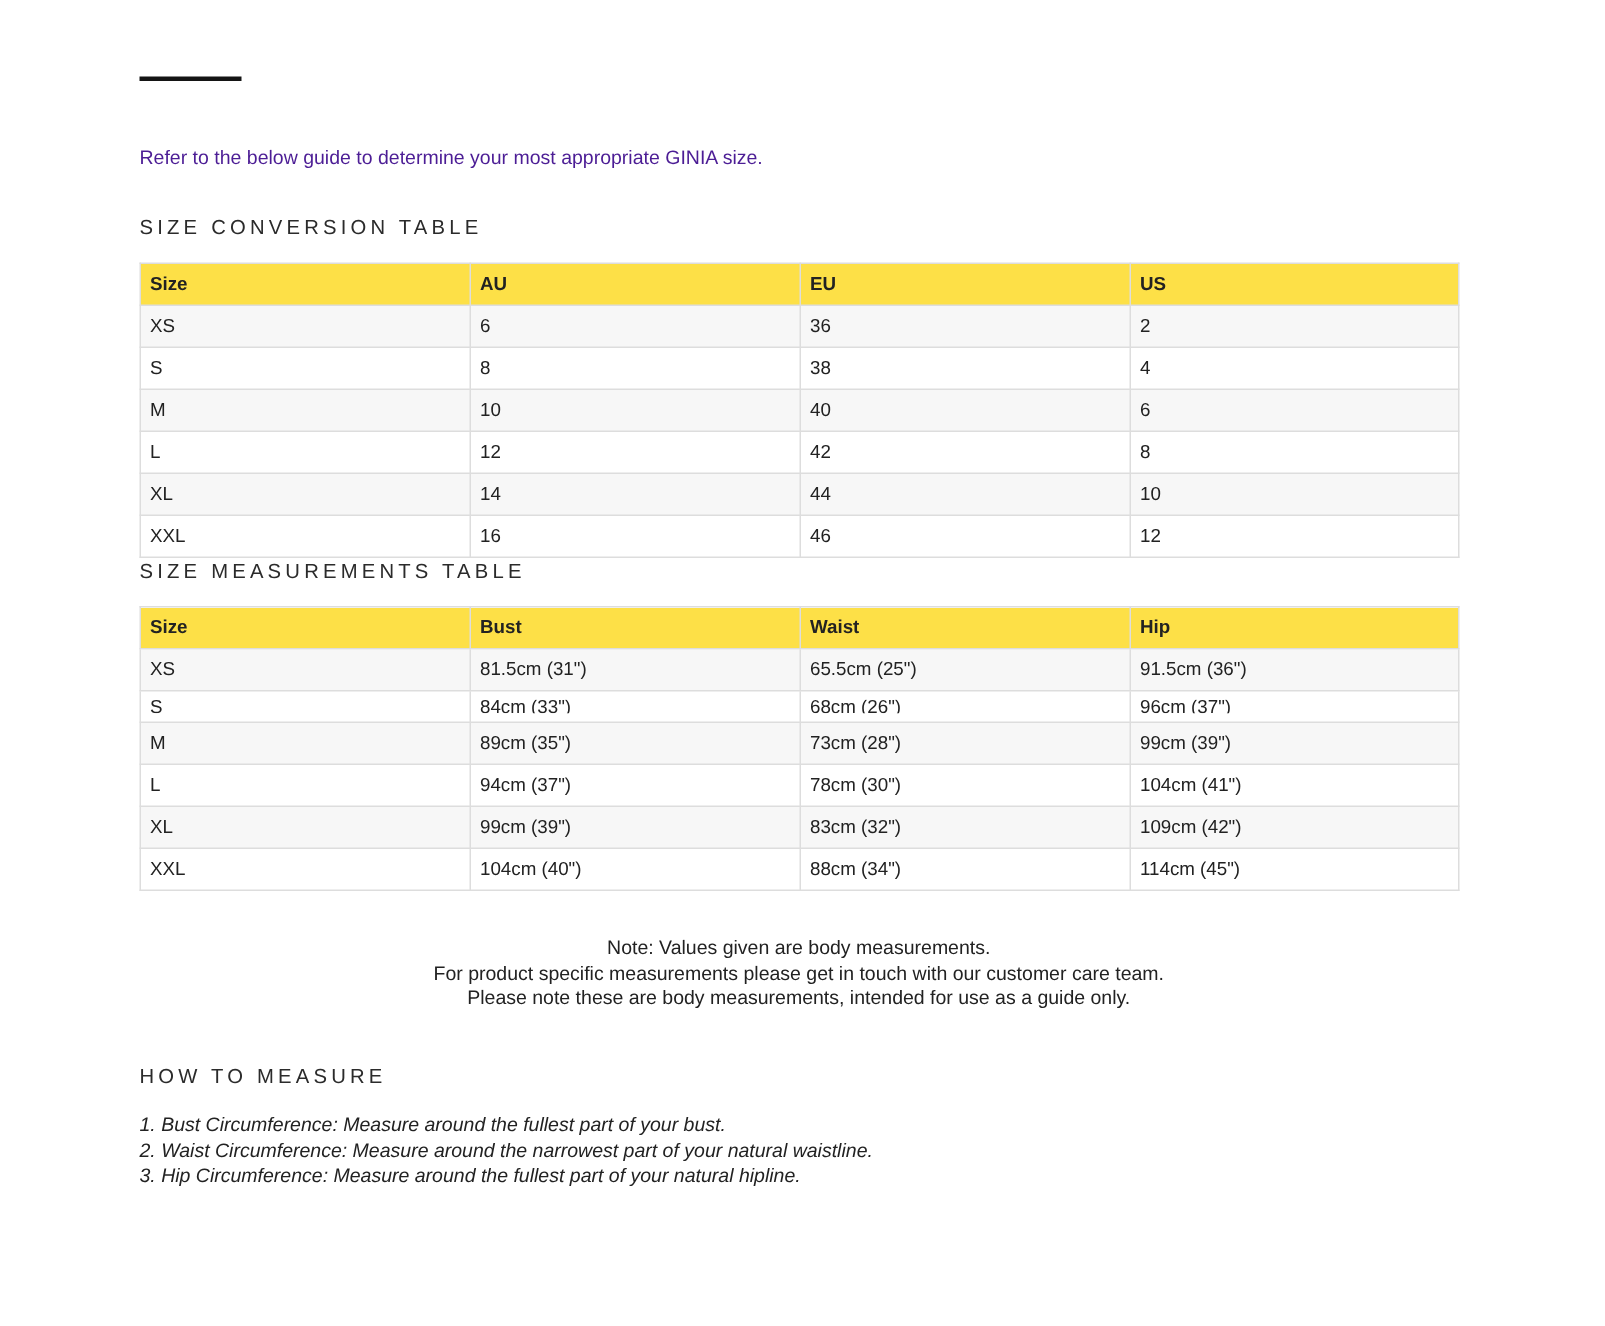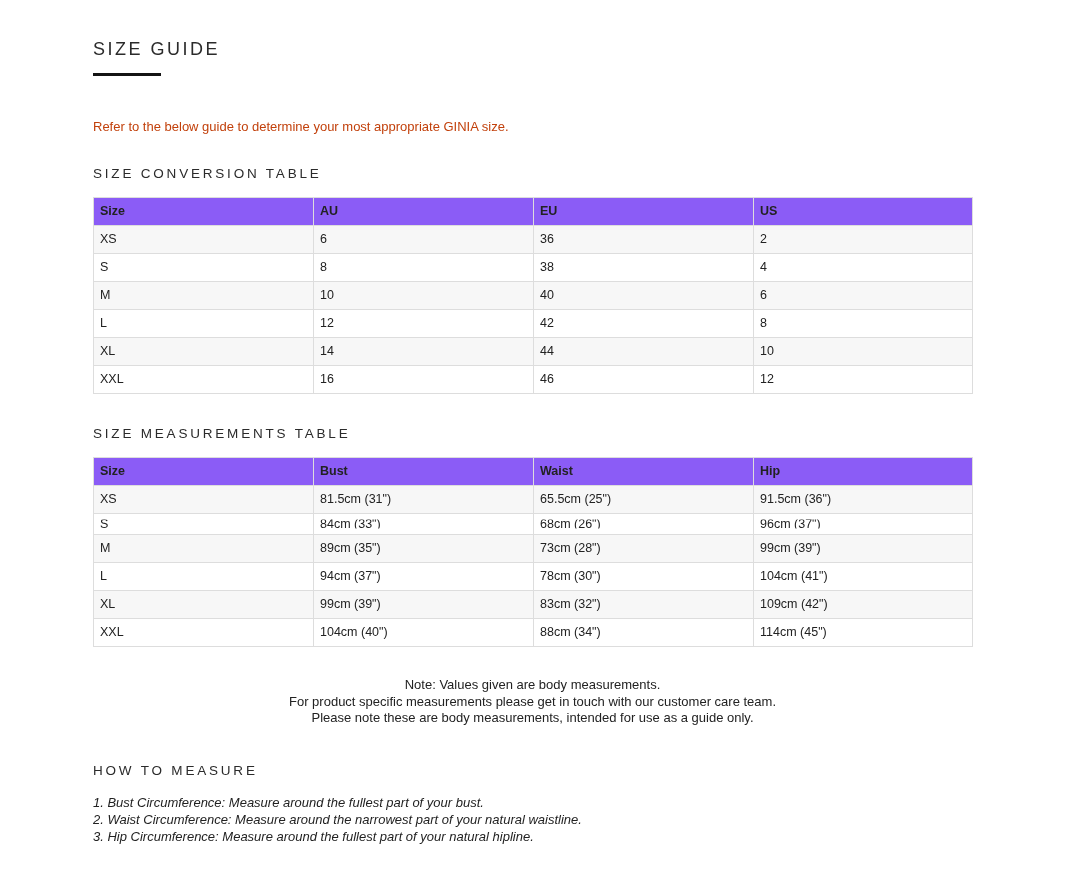--- a/index.html
+++ b/index.html
@@ -26,32 +26,32 @@
   .title-underline {
     width: 68px;
     height: 3px;
     background: #141414;
     margin-top: 13px;
   }
   p.intro {
     margin: 43px 0 0 0;
     font-size: 13px;
     line-height: 16px;
-    color: #c2410c;
+    color: #4c1d95;
   }
   h2.section-heading {
     margin: 0;
     font-size: 13.5px;
     line-height: 17px;
     font-weight: 500;
     letter-spacing: 2.8px;
     color: #2b2b2b;
   }
   h2.conversion-heading { margin-top: 30px; }
-  h2.measurements-heading { margin-top: 31px; }
+  h2.measurements-heading { }
   h2.measure-heading { margin-top: 35px; }
   table.data-table {
     border-collapse: collapse;
     table-layout: fixed;
     width: 879px;
     margin-top: 15px;
     font-size: 12.5px;
     color: #222222;
   }
   table.data-table th,
@@ -60,21 +60,21 @@
     text-align: left;
     vertical-align: middle;
     padding: 6px 8px 6px 6px;
     line-height: 15px;
     height: 28px;
     overflow: hidden;
     white-space: nowrap;
   }
   table.data-table th {
     font-weight: 700;
-    background: #8b5cf6;
+    background: #fde047;
     font-size: 12.5px;
     margin-left: 35px;
   }
   table.data-table tbody tr:nth-child(odd) { background: #f7f7f7; }
   table.data-table tbody tr:nth-child(even) { background: #ffffff; }
   
   tr.row-clipped td {
     height: 21px;
     padding-top: 0;
     padding-bottom: 0;
@@ -97,21 +97,20 @@
     font-size: 13px;
     line-height: 17px;
     color: #222222;
   }
 </style>
 </head>
 <body>
 
 <div class="page">
 
-  <h1 class="page-title">SIZE GUIDE</h1>
   <div class="title-underline"></div>
 
   <p class="intro">Refer to the below guide to determine your most appropriate GINIA size.</p>
 
   <h2 class="section-heading conversion-heading">SIZE CONVERSION TABLE</h2>
 
   <table class="data-table">
     <colgroup>
       <col style="width:220px">
         <col style="width:220px">

